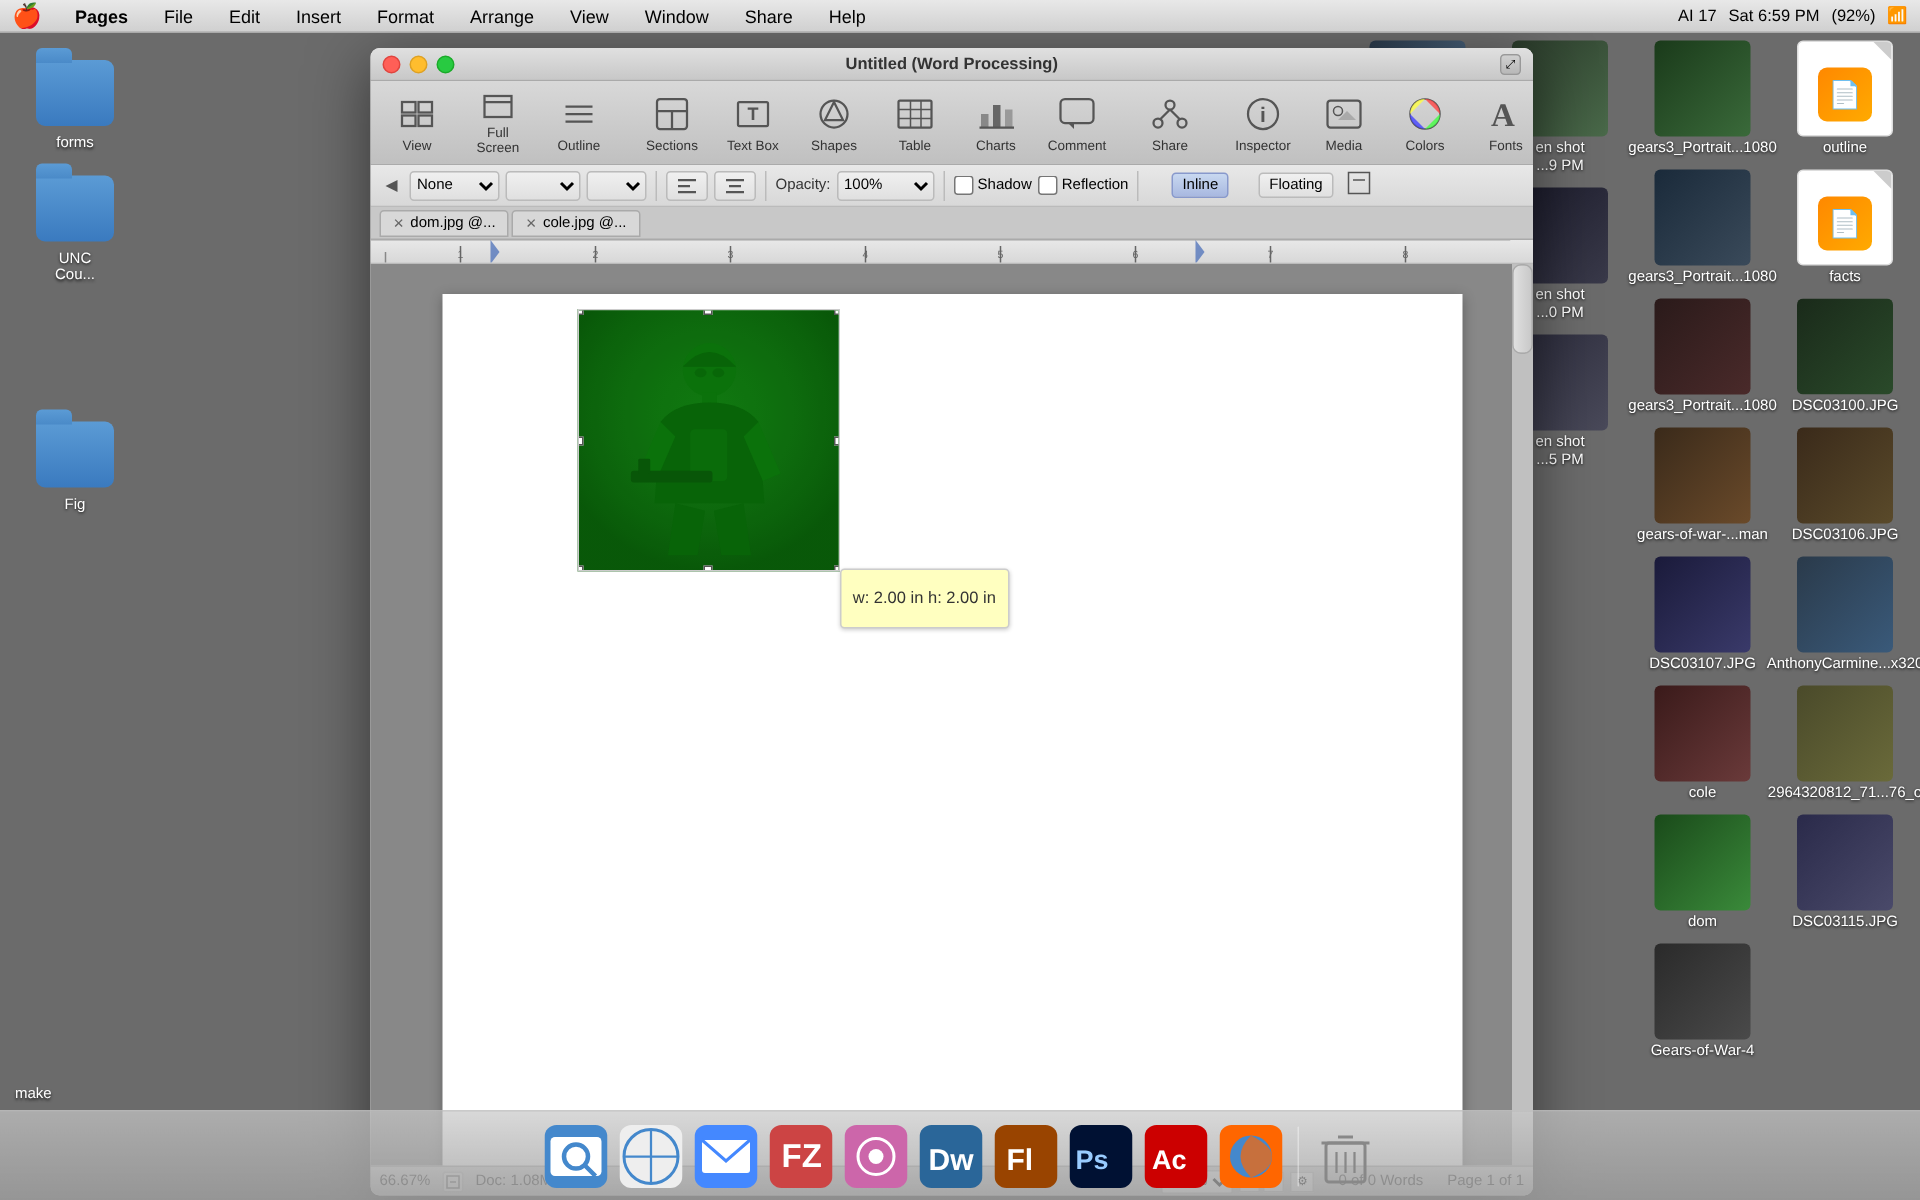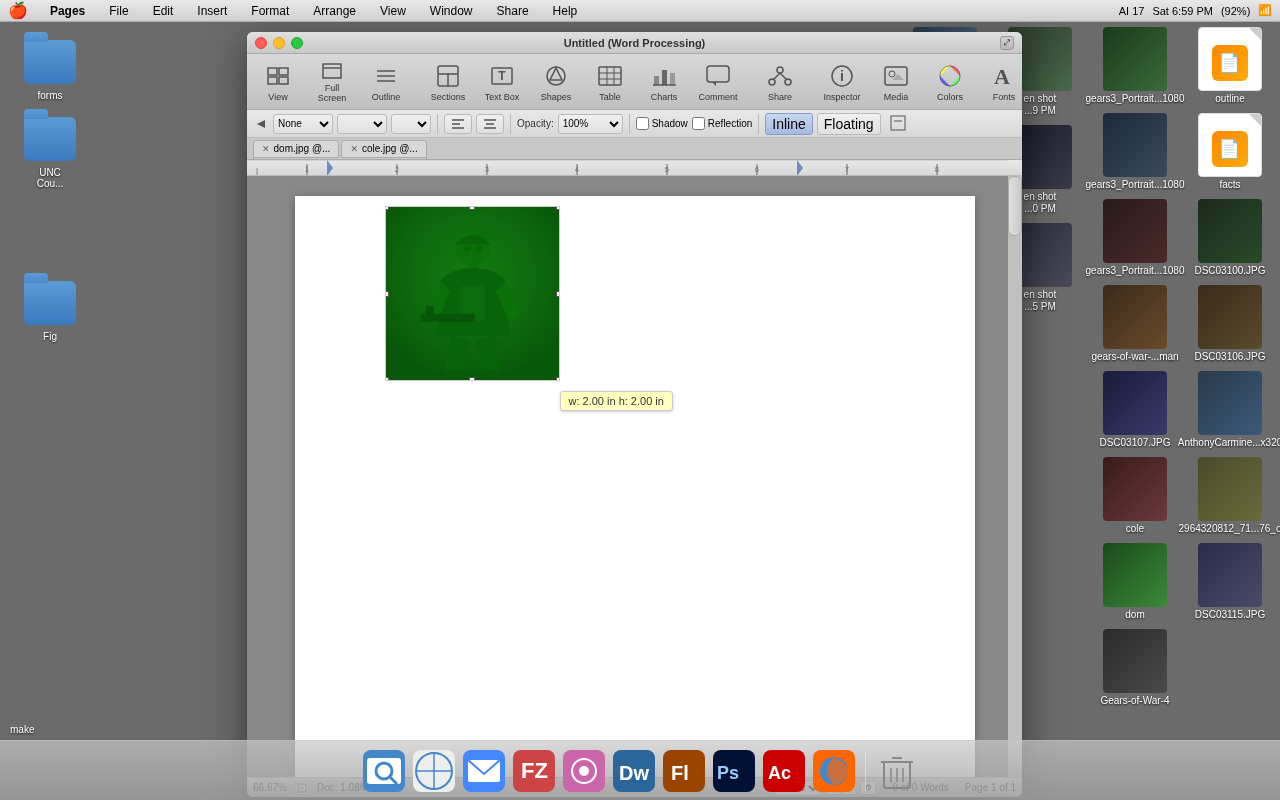--- a/index.html
+++ b/index.html
@@ -299,26 +299,25 @@
     .rh.br { bottom: -3px; right: -3px; cursor: se-resize; }
 
     
     .size-tooltip {
       position: absolute;
       top: 183px;
       left: 265px;
       background: #ffffc0;
       border: 1px solid #ccc;
       border-radius: 3px;
-      padding: 3px 8px;
+      padding: 13px 8px;
       font-size: 11px;
       color: #333;
       white-space: nowrap;
       box-shadow: 0 1px 3px rgba(0,0,0,0.2);
-      margin-top: 12px;
     }
 
     
     .scrollbar-v {
       position: absolute;
       right: 0; top: 0;
       width: 14px;
       height: 100%;
       background: #c0c0c0;
     }
@@ -437,22 +436,23 @@
       justify-content: center;
       font-size: 18px;
     }
 
     
     .inline-btn {
       padding: 2px 6px;
       border: 1px solid #bbb;
       border-radius: 3px;
       background: linear-gradient(to bottom, #f0f0f0, #e0e0e0);
-      font-size: 14px;
+      font-size: 10px;
       cursor: pointer;
+      margin-left: 16px;
     }
     .inline-btn.active {
       background: linear-gradient(to bottom, #c8d8f0, #a8b8e0);
       border-color: #8899cc;
     }
   </style>
 </head>
 <body>
 
 <div class="menubar">

